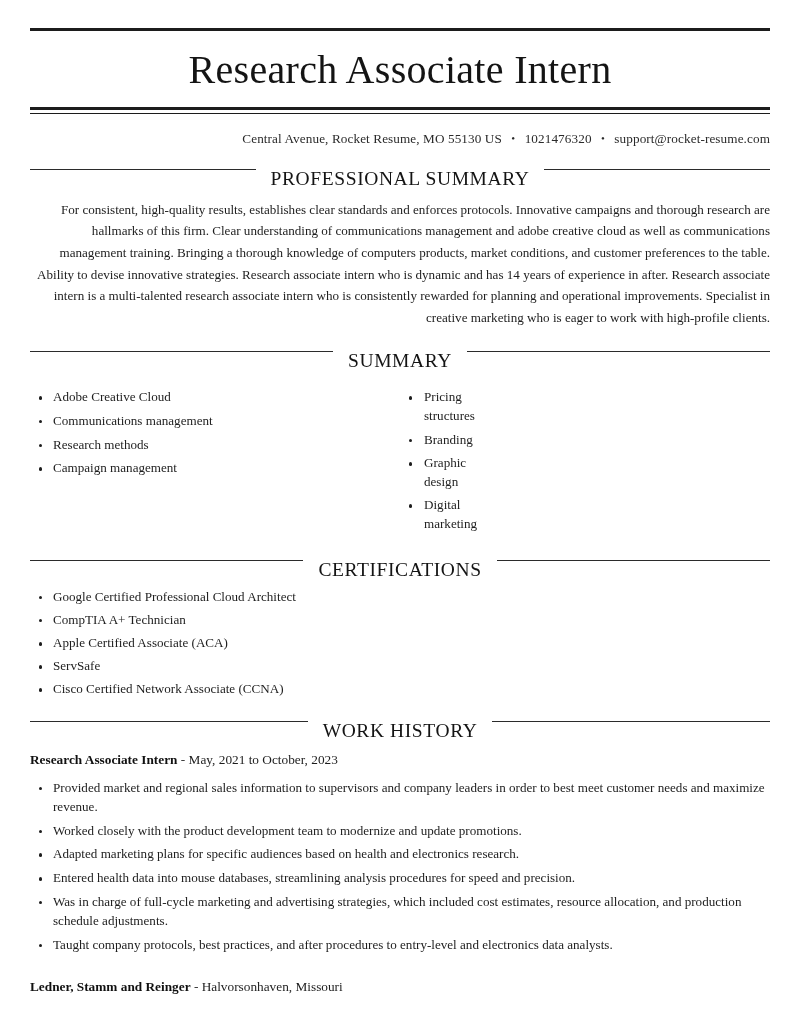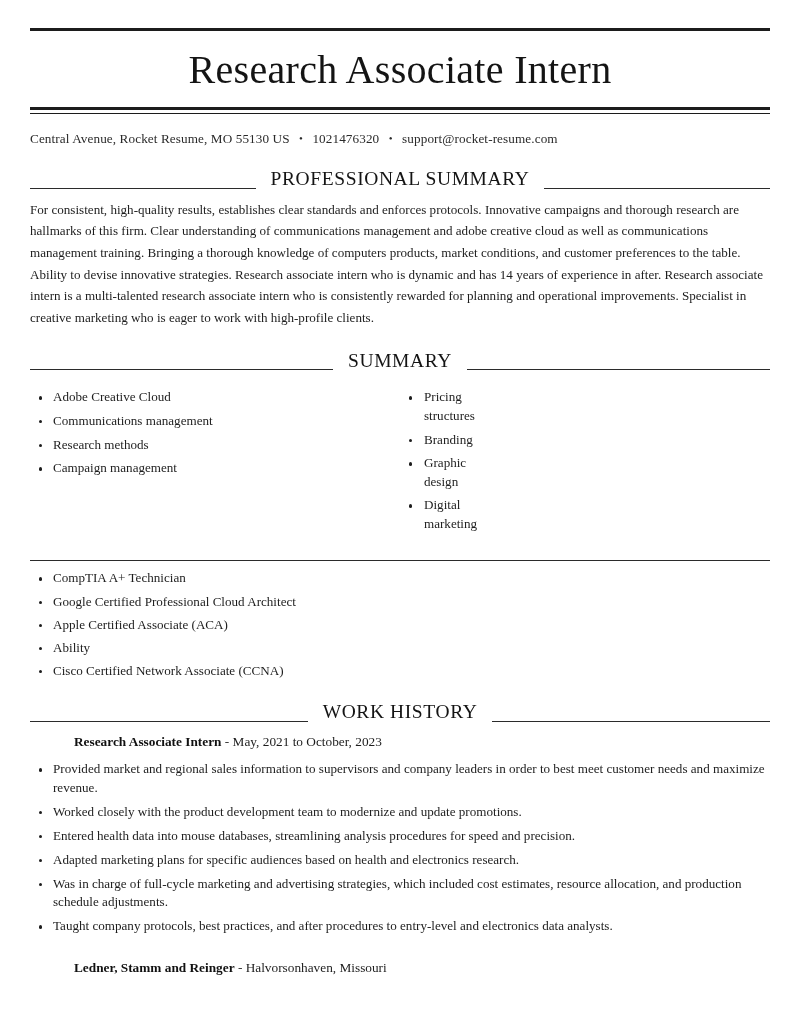--- a/index.html
+++ b/index.html
@@ -41,37 +41,37 @@
   }
 
   .header-bottom-rule {
     height: 0;
     border-top: 3px solid #1c1c1c;
     border-bottom: 1.5px solid #1c1c1c;
     padding-bottom: 3px;
   }
 
   .contact-line {
-    text-align: left;
+    text-align: right;
     font-size: 13.2px;
     color: #2a2a2a;
     margin-top: 17px;
     letter-spacing: 0.1px;
   }
   .contact-sep {
     padding: 0 6px;
     font-size: 11px;
     position: relative;
     top: -1px;
   }
 
   
   .section-head {
     display: flex;
-    align-items: flex-end;
+    align-items: flex-start;
     margin-top: 22px;
     margin-bottom: 8px;
   }
   .section-head .rule {
     flex: 1 1 auto;
     height: 0;
     border-top: 1.3px solid #2b2b2b;
   }
   .section-head .section-title {
     flex: 0 0 auto;
@@ -81,21 +81,21 @@
     padding: 0 15px;
     color: #141414;
     white-space: nowrap;
     line-height: 1;
   }
 
   
   .summary {
     font-size: 13.1px;
     line-height: 1.66;
-    text-align: left;
+    text-align: right;
     color: #1d1d1d;
     margin-top: 10px;
   }
 
   
   ul.bullets {
     list-style: none;
     margin: 6px 0 0 0;
     padding: 0;
   }
@@ -141,21 +141,20 @@
   
   .cert-list > li { margin-bottom: 5px; }
 
   
   .job { margin-top: 10px; }
   .job + .job { margin-top: 22px; }
   .job-line {
     font-size: 13.3px;
     line-height: 1.47;
     color: #1d1d1d;
-    margin-left: 44px;
   }
   .job-line .strong {
     font-weight: 700;
     color: #111111;
   }
   .job-line .dash { color: #333; }
   .job .bullets { margin-top: 9px; }
   .job .bullets > li { line-height: 1.44; margin-bottom: 5px; }
 </style>
 </head>
@@ -203,47 +202,48 @@
         <li>Pricing structures</li>
         <li>Branding</li>
         <li>Graphic design</li>
         <li>Digital marketing</li>
       </ul>
     </div>
   </div>
 
   <div class="section-head">
     <span class="rule"></span>
+    <span class="section-title">CERTIFICATIONS</span>
     <span class="rule"></span>
   </div>
   <ul class="bullets cert-list">
+    <li>Google Certified Professional Cloud Architect</li>
     <li>CompTIA A+ Technician</li>
-    <li>Google Certified Professional Cloud Architect</li>
     <li>Apple Certified Associate (ACA)</li>
-    <li>Ability</li>
+    <li>ServSafe</li>
     <li>Cisco Certified Network Associate (CCNA)</li>
   </ul>
 
   <div class="section-head">
     <span class="rule"></span>
     <span class="section-title">WORK HISTORY</span>
     <span class="rule"></span>
   </div>
 
   <div class="job">
     <div class="job-line">
       <span class="strong">Research Associate Intern</span>
       <span class="dash">-</span>
       <span>May, 2021 to October, 2023</span>
     </div>
     <ul class="bullets">
       <li>Provided market and regional sales information to supervisors and company leaders in order to best meet customer needs and maximize revenue.</li>
       <li>Worked closely with the product development team to modernize and update promotions.</li>
+      <li>Adapted marketing plans for specific audiences based on health and electronics research.</li>
       <li>Entered health data into mouse databases, streamlining analysis procedures for speed and precision.</li>
-      <li>Adapted marketing plans for specific audiences based on health and electronics research.</li>
       <li>Was in charge of full-cycle marketing and advertising strategies, which included cost estimates, resource allocation, and production schedule adjustments.</li>
       <li>Taught company protocols, best practices, and after procedures to entry-level and electronics data analysts.</li>
     </ul>
   </div>
 
   <div class="job">
     <div class="job-line">
       <span class="strong">Ledner, Stamm and Reinger</span>
       <span class="dash">-</span>
       <span>Halvorsonhaven, Missouri</span>

